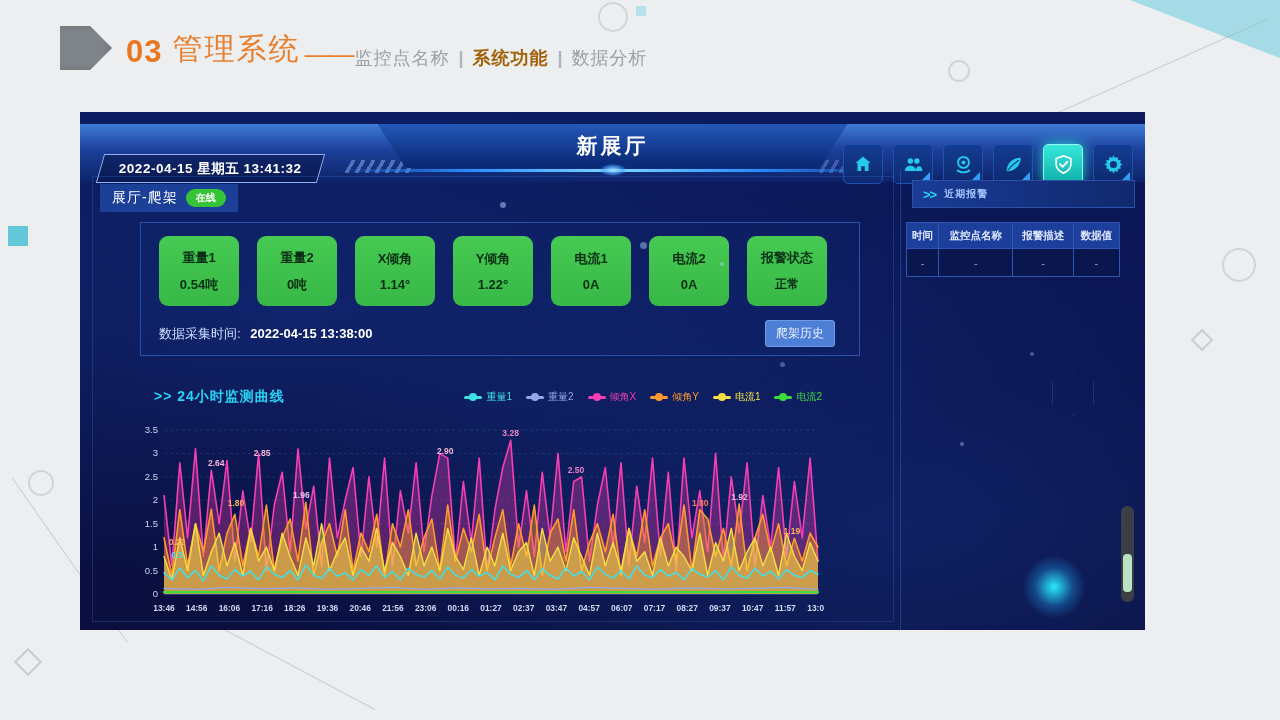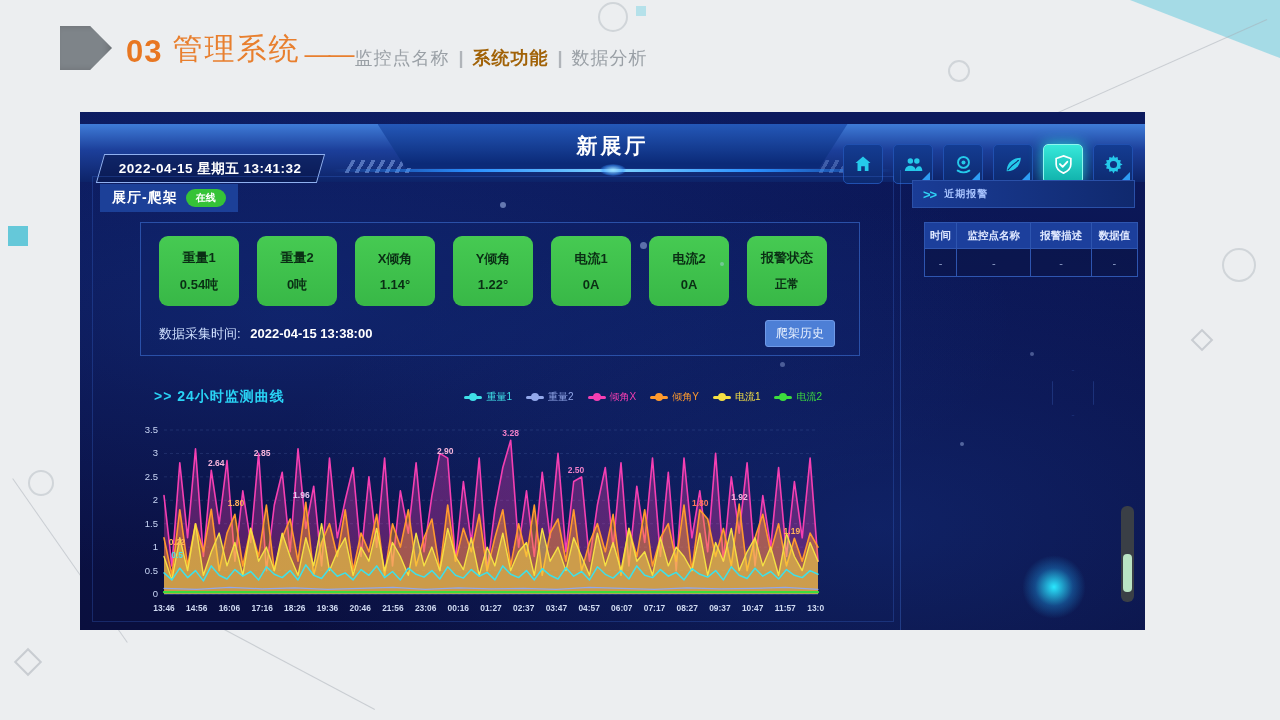--- a/index.html
+++ b/index.html
@@ -67,21 +67,21 @@
     display:flex;align-items:center;justify-content:center;cursor:pointer;}
   .tile.corner::after{content:'';position:absolute;right:2px;bottom:2px;
     border-left:9px solid transparent;border-bottom:9px solid #2e9df5;}
   .tile.active{background:linear-gradient(180deg,#37e9da 0%,#0fb0aa 100%);
     border-color:#8df7ee;color:#fff;box-shadow:0 0 14px rgba(40,230,215,.85);}
 
   .left-frame{position:absolute;left:12px;top:64px;width:800px;height:444px;
     border:1px solid rgba(60,110,220,.28);}
   .station-row{position:absolute;left:20px;top:72px;display:flex;align-items:center;}
   .station-label{background:#1c4098;padding:5px 12px;display:flex;align-items:center;gap:8px;}
-  .station-label .st-name{color:#fff;font-size:14px;font-weight:bold;letter-spacing:1px;}
+  .station-label .st-name{color:#fff;font-size:14px;font-weight:normal;letter-spacing:1px;}
   .pill{background:#35c337;color:#fff;font-size:10px;border-radius:9px;padding:2px 10px;font-weight:bold;}
 
   .cards-panel{position:absolute;left:60px;top:110px;width:718px;height:132px;
     border:1px solid #2a50a8;background:rgba(18,40,120,.22);}
   .cards-row{display:flex;gap:18px;padding:13px 0 0 18px;}
   .card{width:80px;height:70px;border-radius:9px;background:linear-gradient(180deg,#46ca52,#38b847);
     display:flex;flex-direction:column;align-items:center;justify-content:center;gap:9px;}
   .c-label{color:#0a2e14;font-size:13px;font-weight:bold;}
   .c-value{color:#0a2e14;font-size:13px;font-weight:bold;}
   .card.alt .c-value{font-size:12px;}
@@ -102,21 +102,21 @@
   .lg-txt{font-size:10px;}
 
   #chart{position:absolute;left:54px;top:308px;}
 
   .divider-v{position:absolute;left:820px;top:58px;width:1px;height:460px;background:rgba(70,120,220,.35);}
   .alarm-panel{position:absolute;left:822px;top:58px;width:243px;height:460px;}
   .alarm-header{margin:10px 10px 0 10px;height:26px;display:flex;align-items:center;gap:8px;
     background:linear-gradient(90deg,#1a3c96,#10296e);border:1px solid #2a50a8;padding:0 10px;}
   .alarm-prefix{color:#2fd3f5;font-size:13px;font-weight:bold;letter-spacing:-1px;}
   .alarm-title{color:#a8c4ff;font-size:10px;font-weight:bold;letter-spacing:1px;}
-  .alarm-table{margin:14px 12px 0 22px;border-collapse:collapse;width:214px;}
+  .alarm-table{margin:14px 12px 0 4px;border-collapse:collapse;width:214px;}
   .alarm-table th{background:#1c3f9c;color:#dfe8ff;font-size:10.5px;font-weight:bold;
     border:1px solid #2e55b0;height:23px;}
   .alarm-table td{background:rgba(10,22,74,.65);color:#8fa0c8;font-size:11px;text-align:center;
     border:1px solid #2e55b0;height:25px;}
   .orb{position:absolute;left:120px;top:385px;width:64px;height:64px;border-radius:50%;
     background:radial-gradient(circle,#2ae8ff 0%,rgba(35,180,255,.3) 42%,transparent 70%);}
   .hex{position:absolute;left:150px;top:200px;width:40px;height:44px;opacity:.25;
     background:transparent;border:1px solid #4a7ae0;
     clip-path:polygon(50% 0,100% 25%,100% 75%,50% 100%,0 75%,0 25%);}
 

